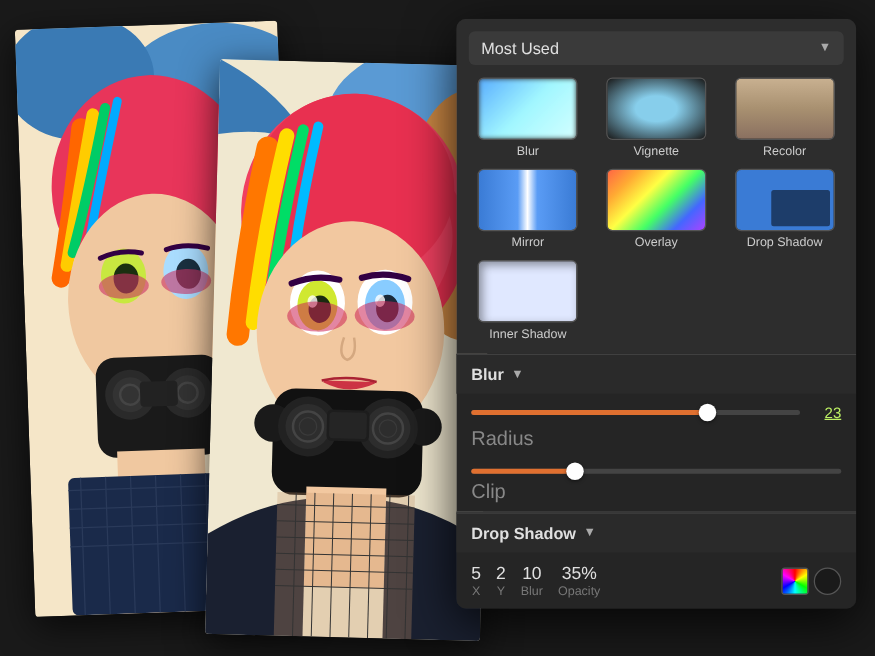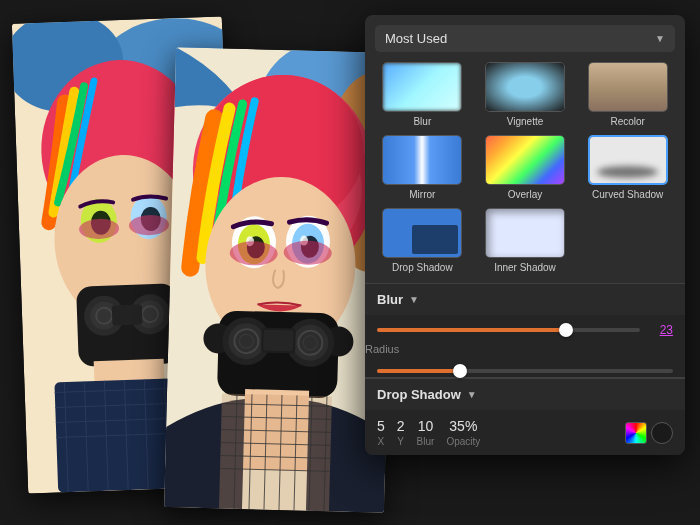--- a/index.html
+++ b/index.html
@@ -261,31 +261,31 @@
       background: white;
       border-radius: 50%;
       position: absolute;
       top: -5px;
       transform: translateX(-50%);
       box-shadow: 0 1px 3px rgba(0,0,0,0.5);
       cursor: pointer;
     }
 
     .slider-value {
-      color: #d946ef;
+      color: #bef264;
       font-size: 12px;
       min-width: 25px;
       text-align: right;
       text-decoration: underline;
     }
 
     .slider-label {
       color: #888;
-      font-size: 11px;
-      padding: 2px 0 6px;
+      font-size: 16px;
+      padding: 2px 12px 6px;
     }
 
     
     .drop-shadow-section {
       background: #252525;
       border-top: 1px solid #404040;
     }
 
     .drop-shadow-header {
       display: flex;
@@ -526,26 +526,20 @@
         <span class="effect-label">Mirror</span>
       </div>
 
       <div class="effect-item">
         <div class="effect-thumb">
           <div class="thumb-overlay"></div>
         </div>
         <span class="effect-label">Overlay</span>
       </div>
 
-      <div class="effect-item selected">
-        <div class="effect-thumb">
-          <div class="thumb-curved-shadow"></div>
-        </div>
-        <span class="effect-label">Curved Shadow</span>
-      </div>
 
       <div class="effect-item">
         <div class="effect-thumb">
           <div class="thumb-drop-shadow"></div>
         </div>
         <span class="effect-label">Drop Shadow</span>
       </div>
 
       <div class="effect-item">
         <div class="effect-thumb">
@@ -574,20 +568,21 @@
     <div class="slider-label">Radius</div>
 
     <div class="slider-row">
       <div class="slider-container">
         <div class="slider-track">
           <div class="slider-fill" style="width: 28%;"></div>
           <div class="slider-thumb" style="left: 28%;"></div>
         </div>
       </div>
     </div>
+    <div class="slider-label">Clip</div>
   </div>
 
   <div class="drop-shadow-section">
     <div class="drop-shadow-header section-header">
       <span class="section-title">Drop Shadow</span>
       <span class="section-dropdown-arrow">▼</span>
     </div>
     <div class="drop-shadow-values">
       <div class="value-group">
         <span class="value-number">5</span>

